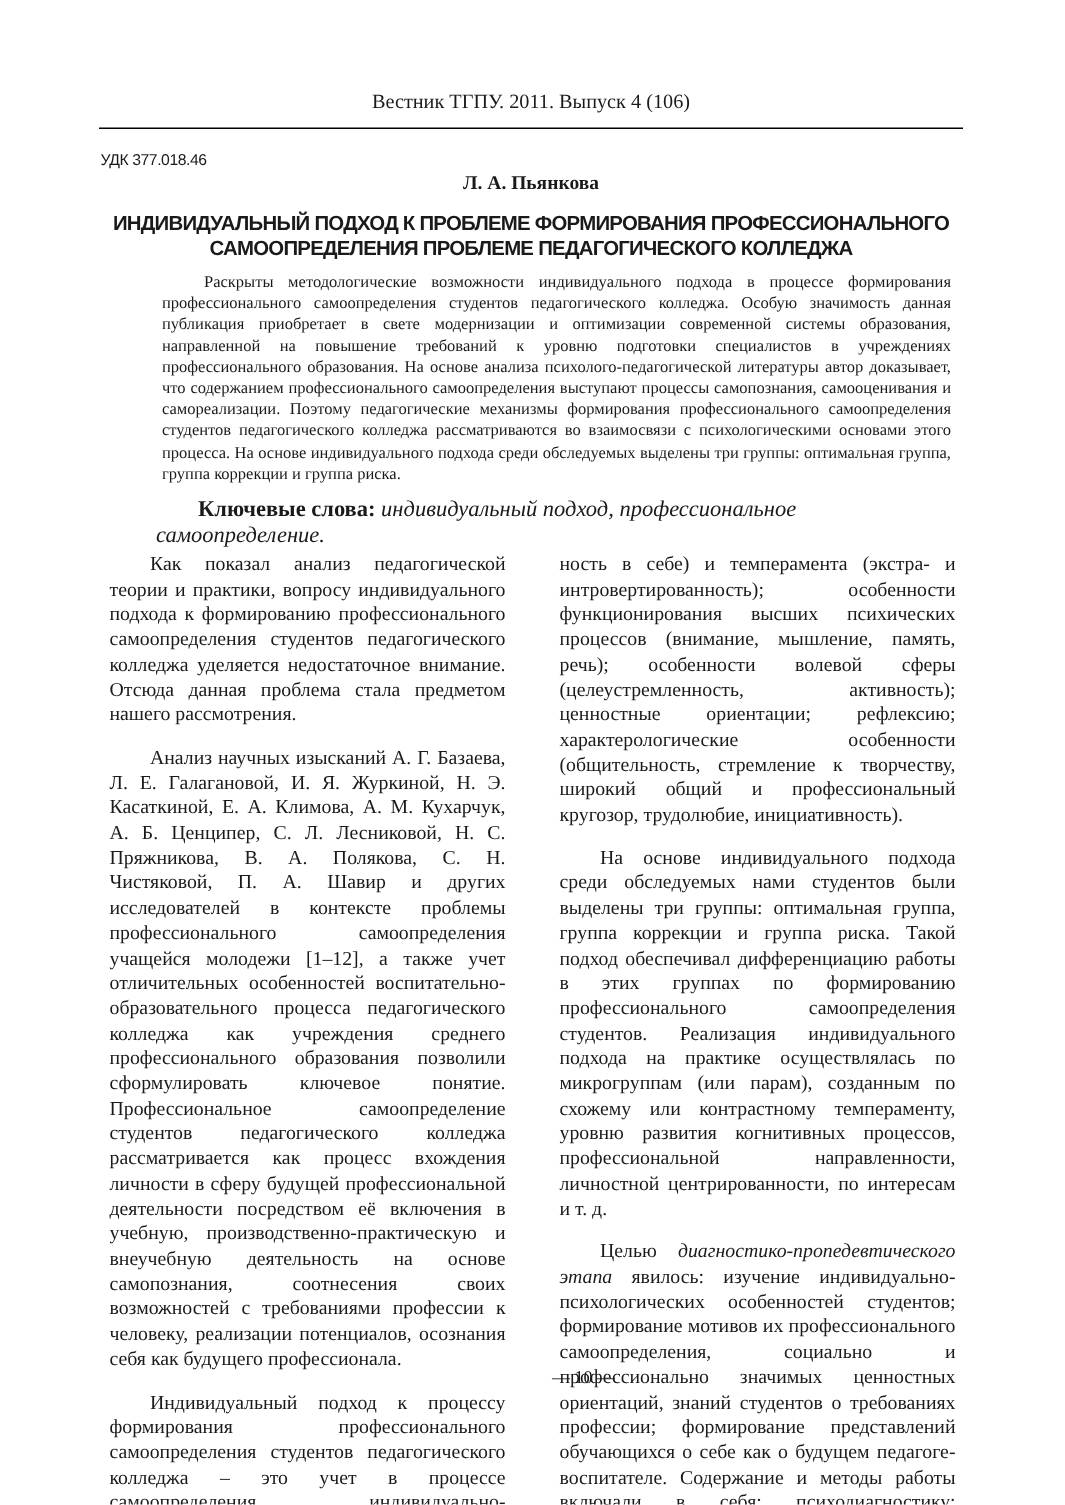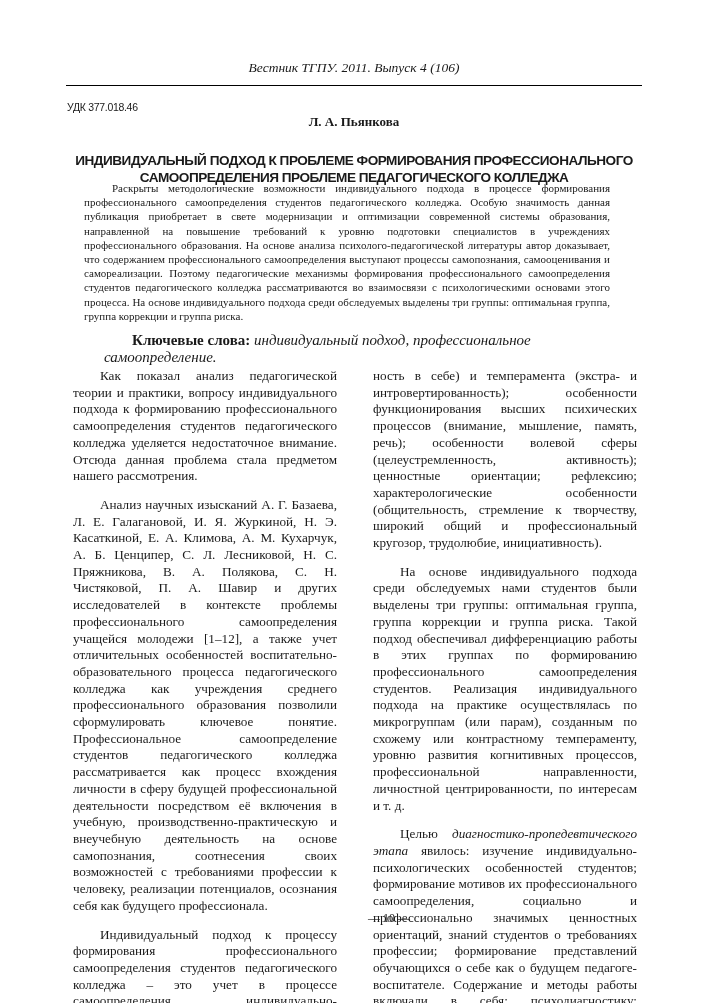--- a/index.html
+++ b/index.html
@@ -1,35 +1,35 @@
 <!DOCTYPE html>
 <html><head>
   <meta charset="utf-8">
   <style>
     html, body { margin: 0; padding: 0; background: #ffffff; }
     body { width: 710px; height: 1003px; position: relative; overflow: hidden; color: #1a1a1a; }
     .page { position: absolute; left: 0; top: 0; width: 710px; height: 1003px; }
     .running-head {
       position: absolute; left: 66px; width: 576px; top: 60px;
-      text-align: center; font-family: "Liberation Serif", serif; font-style: italic;
+      text-align: center; font-family: "Liberation Serif", serif; 
       font-size: 13.5px;
     }
     .head-rule { position: absolute; left: 66px; width: 576px; top: 85px; height: 0; border-top: 1.5px solid #000; }
     .udk { position: absolute; left: 67px; top: 101px; font-family: "Liberation Sans", sans-serif; font-size: 10.5px; letter-spacing: -0.3px; }
     .author {
       position: absolute; left: 66px; width: 576px; top: 114px; text-align: center;
       font-family: "Liberation Serif", serif; font-weight: bold; font-size: 13px;
     }
     .title {
-      position: absolute; left: 66px; width: 576px; top: 152px; text-align: center;
+      position: absolute; left: 66px; width: 576px; top: 140px; text-align: center;
       font-family: "Liberation Sans", sans-serif; font-weight: bold; font-size: 13.6px; line-height: 17px;
       letter-spacing: -0.5px;
     }
     .abstract {
-      position: absolute; left: 84px; width: 526px; top: 181px;
+      position: absolute; left: 108px; width: 526px; top: 181px;
       font-family: "Liberation Serif", serif; font-size: 11px; line-height: 14.2px;
       text-align: justify; text-indent: 28px; margin: 0;
     }
     .keywords {
       position: absolute; left: 92px; width: 526px; top: 320px;
       font-family: "Liberation Serif", serif; font-size: 15px; text-indent: 28px; margin: 12px;
     }
     .keywords .kw-label { font-weight: bold; }
     .keywords .kw-text { font-style: italic; }
     .col {

